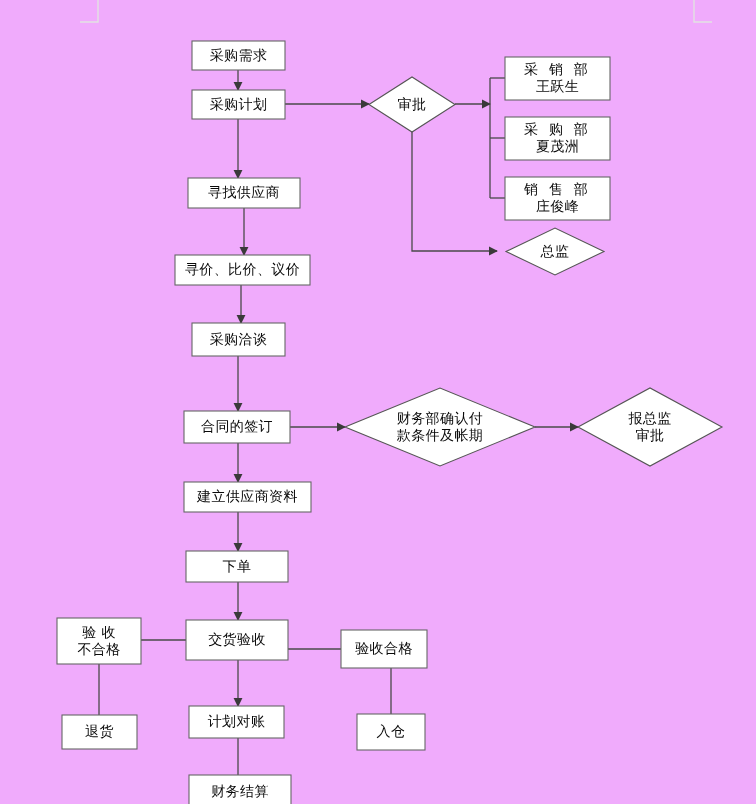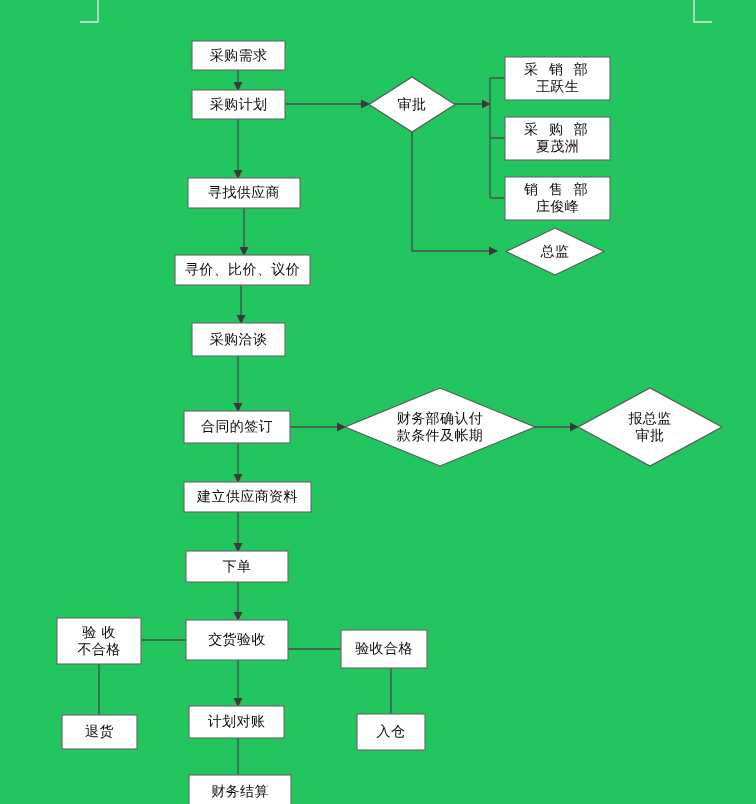--- a/index.html
+++ b/index.html
@@ -7,21 +7,21 @@
     padding: 0;
     background: #ffffff;
   }
   body {
     font-family: "DejaVu Sans", "Liberation Sans", sans-serif;
   }
   #page {
     position: relative;
     width: 756px;
     height: 804px;
-    background: #22c55e;
+    background: #f0abfc;
     overflow: hidden;
   }
   #flow-svg {
     position: absolute;
     left: 0;
     top: 0;
     width: 756px;
     height: 804px;
     display: block;
   }

